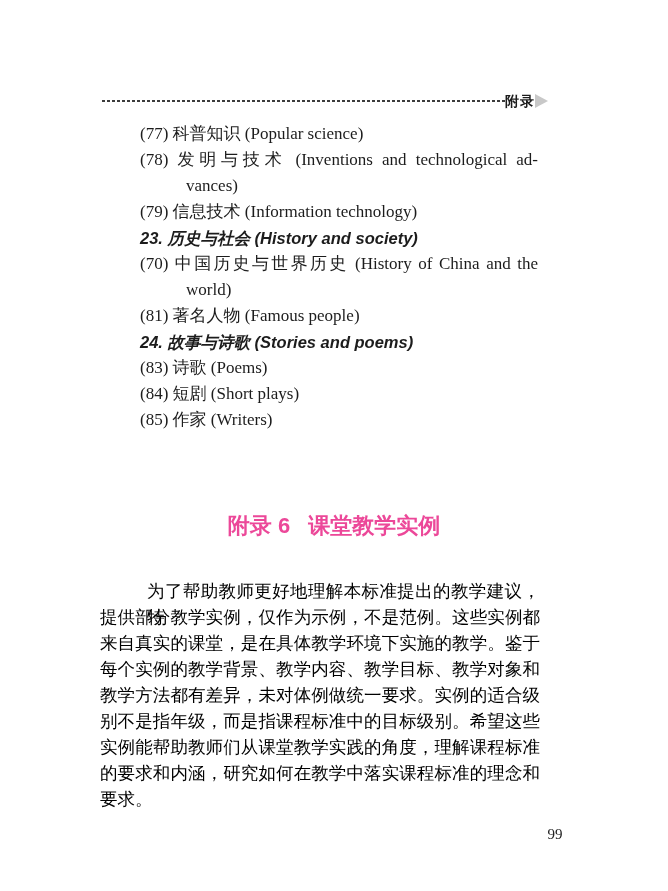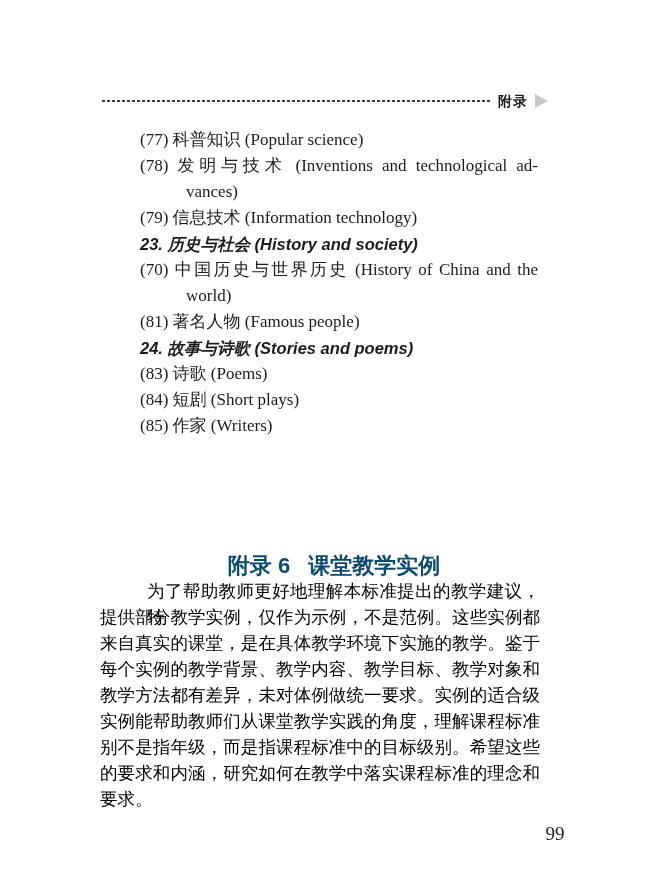--- a/index.html
+++ b/index.html
@@ -14,21 +14,21 @@
     width: 668px; height: 891px;
     background: #ffffff;
     overflow: hidden;
   }
 
   
   .header {
     position: absolute;
     left: 102px; top: 92px;
     width: 446px; height: 18px;
-    display: flex; align-items: center; gap: 7px;
+    display: flex; align-items: center; 
   }
   .header-rule {
     flex: 1; height: 2px;
     background: repeating-linear-gradient(90deg, #3c3c3c 0 3px, transparent 3px 5px);
   }
   .header-label {
     font-family: "Liberation Sans", "DejaVu Sans", sans-serif;
     font-weight: bold; font-size: 14px; line-height: 18px;
     letter-spacing: 1px;
     white-space: nowrap;
@@ -36,21 +36,21 @@
   .header-arrow {
     width: 0; height: 0;
     border-left: 13px solid #c8c8c8;
     border-top: 7px solid transparent;
     border-bottom: 7px solid transparent;
   }
 
   
   .topic-list {
     position: absolute;
-    left: 140px; top: 127px;
+    left: 140px; top: 121px;
     width: 398px;
     font-size: 17px;
   }
   .topic-list .line {
     height: 26px; line-height: 26px;
     white-space: nowrap;
     overflow: visible;
   }
   .topic-list .line.just {
     white-space: normal;
@@ -69,22 +69,21 @@
   
   .section-title {
     position: absolute;
     left: 0; top: 511px;
     width: 668px; height: 30px;
     line-height: 30px;
     text-align: center;
     font-family: "Liberation Sans", "DejaVu Sans", sans-serif;
     font-weight: bold;
     font-size: 22px;
-    color: #0c4a6e;
-    margin-top: 40px;
+    color: #ec4899;
   }
   .section-title .title-prefix { margin-right: 18px; }
 
   
   .intro-paragraph {
     position: absolute;
     left: 100px; top: 578px;
     width: 440px;
     font-size: 17.5px;
     color: #000000;
@@ -98,21 +97,21 @@
   .intro-paragraph .pline.first { padding-left: 47px; }
   .intro-paragraph .pline.last { text-align-last: left; }
 
   
   .page-number {
     position: absolute;
     left: 537px; top: 826px;
     width: 36px; height: 16px;
     line-height: 16px;
     text-align: center;
-    font-size: 19px;
+    font-size: 15px;
     color: #222;
   }
 </style>
 </head>
 <body>
 
 <div class="page">
 
   <div class="header">
     <div class="header-rule"></div>
@@ -138,21 +137,21 @@
   <div class="section-title">
     <span class="title-prefix">附录 6</span><span>课堂教学实例</span>
   </div>
 
   <div class="intro-paragraph">
     <div class="pline first">为了帮助教师更好地理解本标准提出的教学建议，特</div>
     <div class="pline">提供部分教学实例，仅作为示例，不是范例。这些实例都</div>
     <div class="pline">来自真实的课堂，是在具体教学环境下实施的教学。鉴于</div>
     <div class="pline">每个实例的教学背景、教学内容、教学目标、教学对象和</div>
     <div class="pline">教学方法都有差异，未对体例做统一要求。实例的适合级</div>
+    <div class="pline">别不是指年级，而是指课程标准中的目标级别。希望这些</div>
     <div class="pline">实例能帮助教师们从课堂教学实践的角度，理解课程标准</div>
-    <div class="pline">别不是指年级，而是指课程标准中的目标级别。希望这些</div>
     <div class="pline">的要求和内涵，研究如何在教学中落实课程标准的理念和</div>
     <div class="pline last">要求。</div>
   </div>
 
   <div class="page-number">99</div>
 
 </div>
 
 </body></html>

